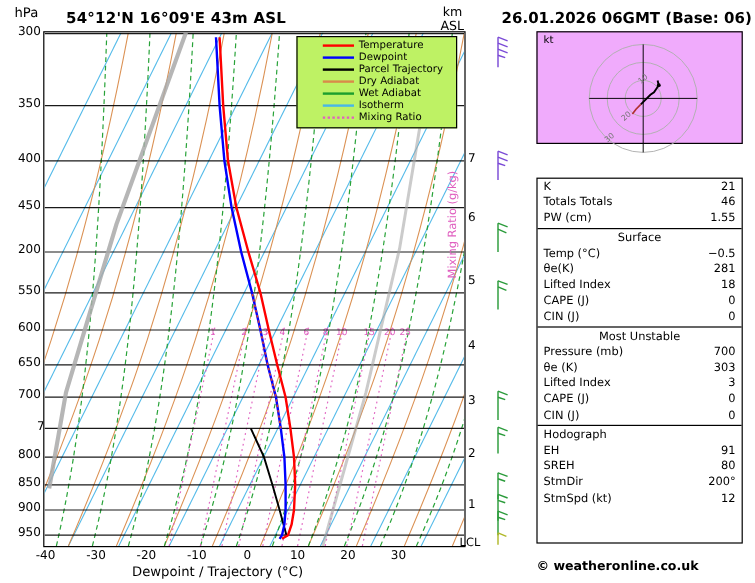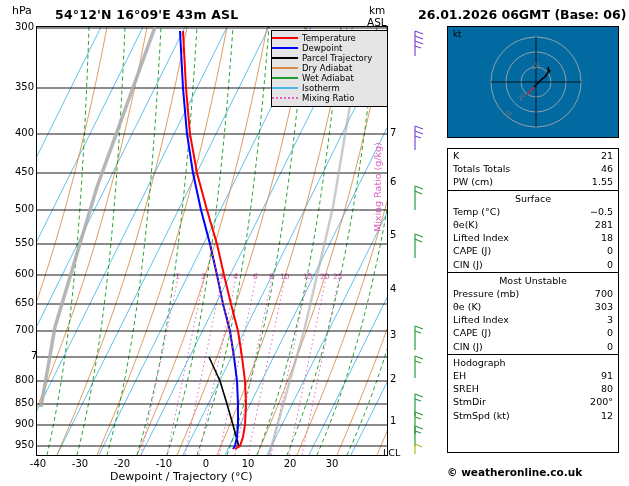--- a/index.html
+++ b/index.html
@@ -65,26 +65,25 @@
   }
   .xtitle {
     left: 110px; top: 470px;
     font-size: 11px; color: #000;
   }
 
   
   #legend {
     left: 248px; top: 30px;
     width: 134px;
-    background: #e5e5e5;
+    background: #bef264;
     border: 1px solid #000;
-    padding: 2px 3px 3px 0;
+    padding: 2px 3px 3px 21px;
     font-size: 8.5px;
     line-height: 10.5px;
-    margin-left: 24px;
   }
   .lgrow { display: flex; align-items: center; height: 10px; }
   .lgline { width: 26px; height: 0; border-top-width: 2px; border-top-style: solid; margin-right: 4px; }
   .lgtxt { color: #000; font-size: 8.5px; white-space: nowrap; }
 
   
   #mixlabel {
     left: 372px; top: 232px;
     font-size: 9.5px; color: #e060c0;
     transform: rotate(-90deg);
@@ -101,23 +100,23 @@
     left: 383px; top: 447px;
     font-size: 9.5px; color: #000;
   }
 
   
   #windcol { left: 400px; top: 26px; width: 30px; height: 430px; }
 
   
   #hodo {
     left: 447px; top: 26px;
-    width: 172px; height: 112px;
+    width: 172px; height: 94px;
     border: 1px solid #000;
-    background: #0369a1;
+    background: #f0abfc;
   }
   .kt-lab { left: 5px; top: 2px; font-size: 8.5px; color: #000; }
 
   
   #datapanel {
     left: 447px; top: 148px;
     width: 172px; height: 305px;
     border: 1px solid #000;
     background: #fff;
     font-size: 9.5px;
@@ -151,21 +150,21 @@
   <div class="abs hdr-hpa">hPa</div>
   <div class="abs hdr-title">54°12'N 16°09'E 43m ASL</div>
   <div class="abs hdr-km">km</div>
   <div class="abs hdr-asl">ASL</div>
   <div class="abs hdr-date">26.01.2026 06GMT (Base: 06)</div>
 
   <div class="abs ylab" style="left:0px;  top:21px;">300</div>
   <div class="abs ylab" style="left:0px;  top:81px;">350</div>
   <div class="abs ylab" style="left:0px;  top:127px;">400</div>
   <div class="abs ylab" style="left:0px;  top:166px;">450</div>
-  <div class="abs ylab" style="left:0px;  top:203px;">500</div>
+  <div class="abs ylab" style="left:0px;  top:203px;">200</div>
   <div class="abs ylab" style="left:0px;  top:237px;">550</div>
   <div class="abs ylab" style="left:0px;  top:268px;">600</div>
   <div class="abs ylab" style="left:0px;  top:297px;">650</div>
   <div class="abs ylab" style="left:0px;  top:324px;">700</div>
   <div class="abs ylab" style="left:16px;  top:350px;">750</div>
   <div class="abs ylab" style="left:0px;  top:374px;">800</div>
   <div class="abs ylab" style="left:0px;  top:397px;text-align:right;">850</div>
   <div class="abs ylab" style="left:0px;  top:418px;text-align:right;">900</div>
   <div class="abs ylab" style="left:0px;  top:439px;">950</div>
 

